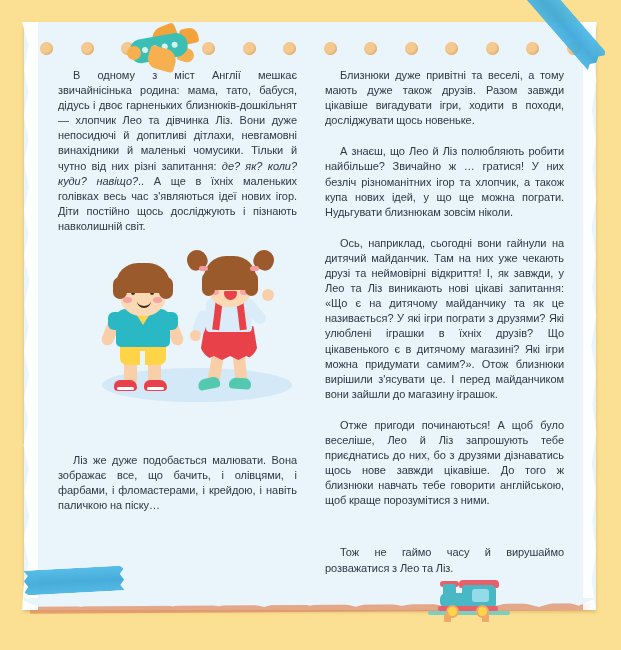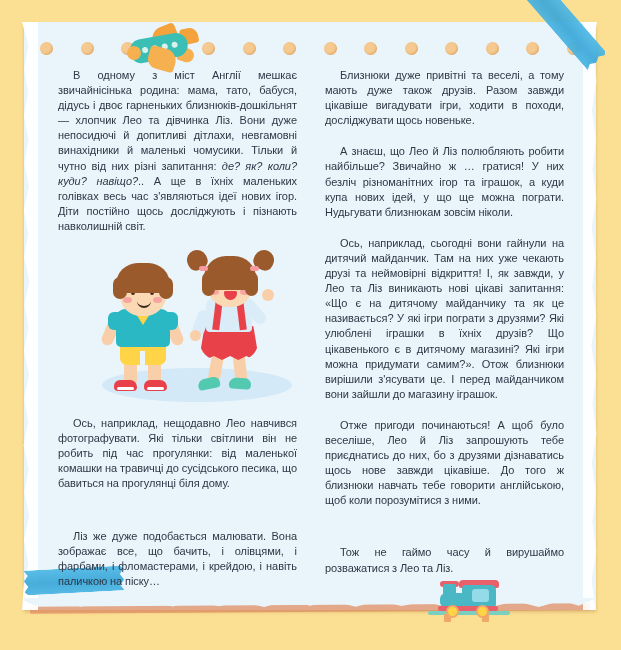--- a/index.html
+++ b/index.html
@@ -482,28 +482,27 @@
       <div class="pl-win" style="left:30px"></div>
     </div>
     <div class="pl-wing-front"></div>
     <div class="pl-nose"></div>
   </div>
 
   <div class="columns">
     <div class="col">
       <p class="para" id="lp0"><span>В одному з міст Англії мешкає звичайнісінька родина: мама, тато, бабуся, дідусь і двоє гарненьких близнюків-дошкільнят — хлопчик Лео та дівчинка Ліз. Вони дуже непосидючі й допитливі дітлахи, невгамовні винахідники й маленькі чомусики. Тільки й чутно від них різні запитання: </span><span class="q">де? як? коли? куди? навіщо?</span><span>.. А ще в їхніх маленьких голівках весь час з'являються ідеї нових ігор. Діти постійно щось досліджують і пізнають навколишній світ.</span></p>
       <div class="illus-gap"></div>
-      <p class="para" id="lp1"><span>Ось, наприклад, нещодавно Лео навчився фотографувати. Які тільки світлини він не робить під час прогулянки: від маленької комашки на травичці до сусідського песика, що бавиться на прогулянці біля дому.</span></p>
       <p class="para" id="lp2"><span>Ліз же дуже подобається малювати. Вона зображає все, що бачить, і олівцями, і фарбами, і фломастерами, і крейдою, і навіть паличкою на піску…</span></p>
     </div>
     <div class="col">
       <p class="para" id="rp0"><span>Близнюки дуже привітні та веселі, а тому мають дуже також друзів. Разом завжди цікавіше вигадувати ігри, ходити в походи, досліджувати щось новеньке.</span></p>
-      <p class="para" id="rp1"><span>А знаєш, що Лео й Ліз полюбляють робити найбільше? Звичайно ж … гратися! У них безліч різноманітних ігор та іграшок, а куди купа нових ідей, у що ще можна пограти. Нудьгувати близнюкам  зовсім ніколи.</span></p>
+      <p class="para" id="rp1"><span>А знаєш, що Лео й Ліз полюбляють робити найбільше? Звичайно ж … гратися! У них безліч різноманітних ігор та хлопчик, а також купа нових ідей, у що ще можна пограти. Нудьгувати близнюкам  зовсім ніколи.</span></p>
       <p class="para" id="rp2"><span>Ось, наприклад, сьогодні вони гайнули на дитячий майданчик. Там на них уже чекають друзі та неймовірні відкриття! І, як завжди, у Лео та Ліз виникають нові цікаві запитання: «Що є на дитячому майданчику та як це називається? У які ігри пограти з друзями? Які улюблені іграшки в їхніх друзів? Що цікавенького є в дитячому магазині? Які ігри можна придумати самим?». Отож близнюки вирішили з'ясувати це. І перед майданчиком вони зайшли до  магазину іграшок.</span></p>
-      <p class="para" id="rp3"><span>Отже пригоди починаються! А щоб було веселіше, Лео й Ліз запрошують тебе приєднатись до них, бо з друзями дізнаватись щось нове завжди цікавіше. До того ж близнюки навчать тебе говорити англійською, щоб коли порозумітися з ними.</span></p>
+      <p class="para" id="rp3"><span>Отже пригоди починаються! А щоб було веселіше, Лео й Ліз запрошують тебе приєднатись до них, бо з друзями дізнаватись щось нове завжди цікавіше. До того ж близнюки навчать тебе говорити англійською, щоб краще порозумітися з ними.</span></p>
       <p class="para" id="rp4"><span>Тож не гаймо часу й вирушаймо розважатися з Лео та Ліз.</span></p>
     </div>
   </div>
 
   <div class="kids">
     <div class="ground-oval"></div>
 
     <div class="boy">
       <div class="b-legL"></div>
       <div class="b-legR"></div>

